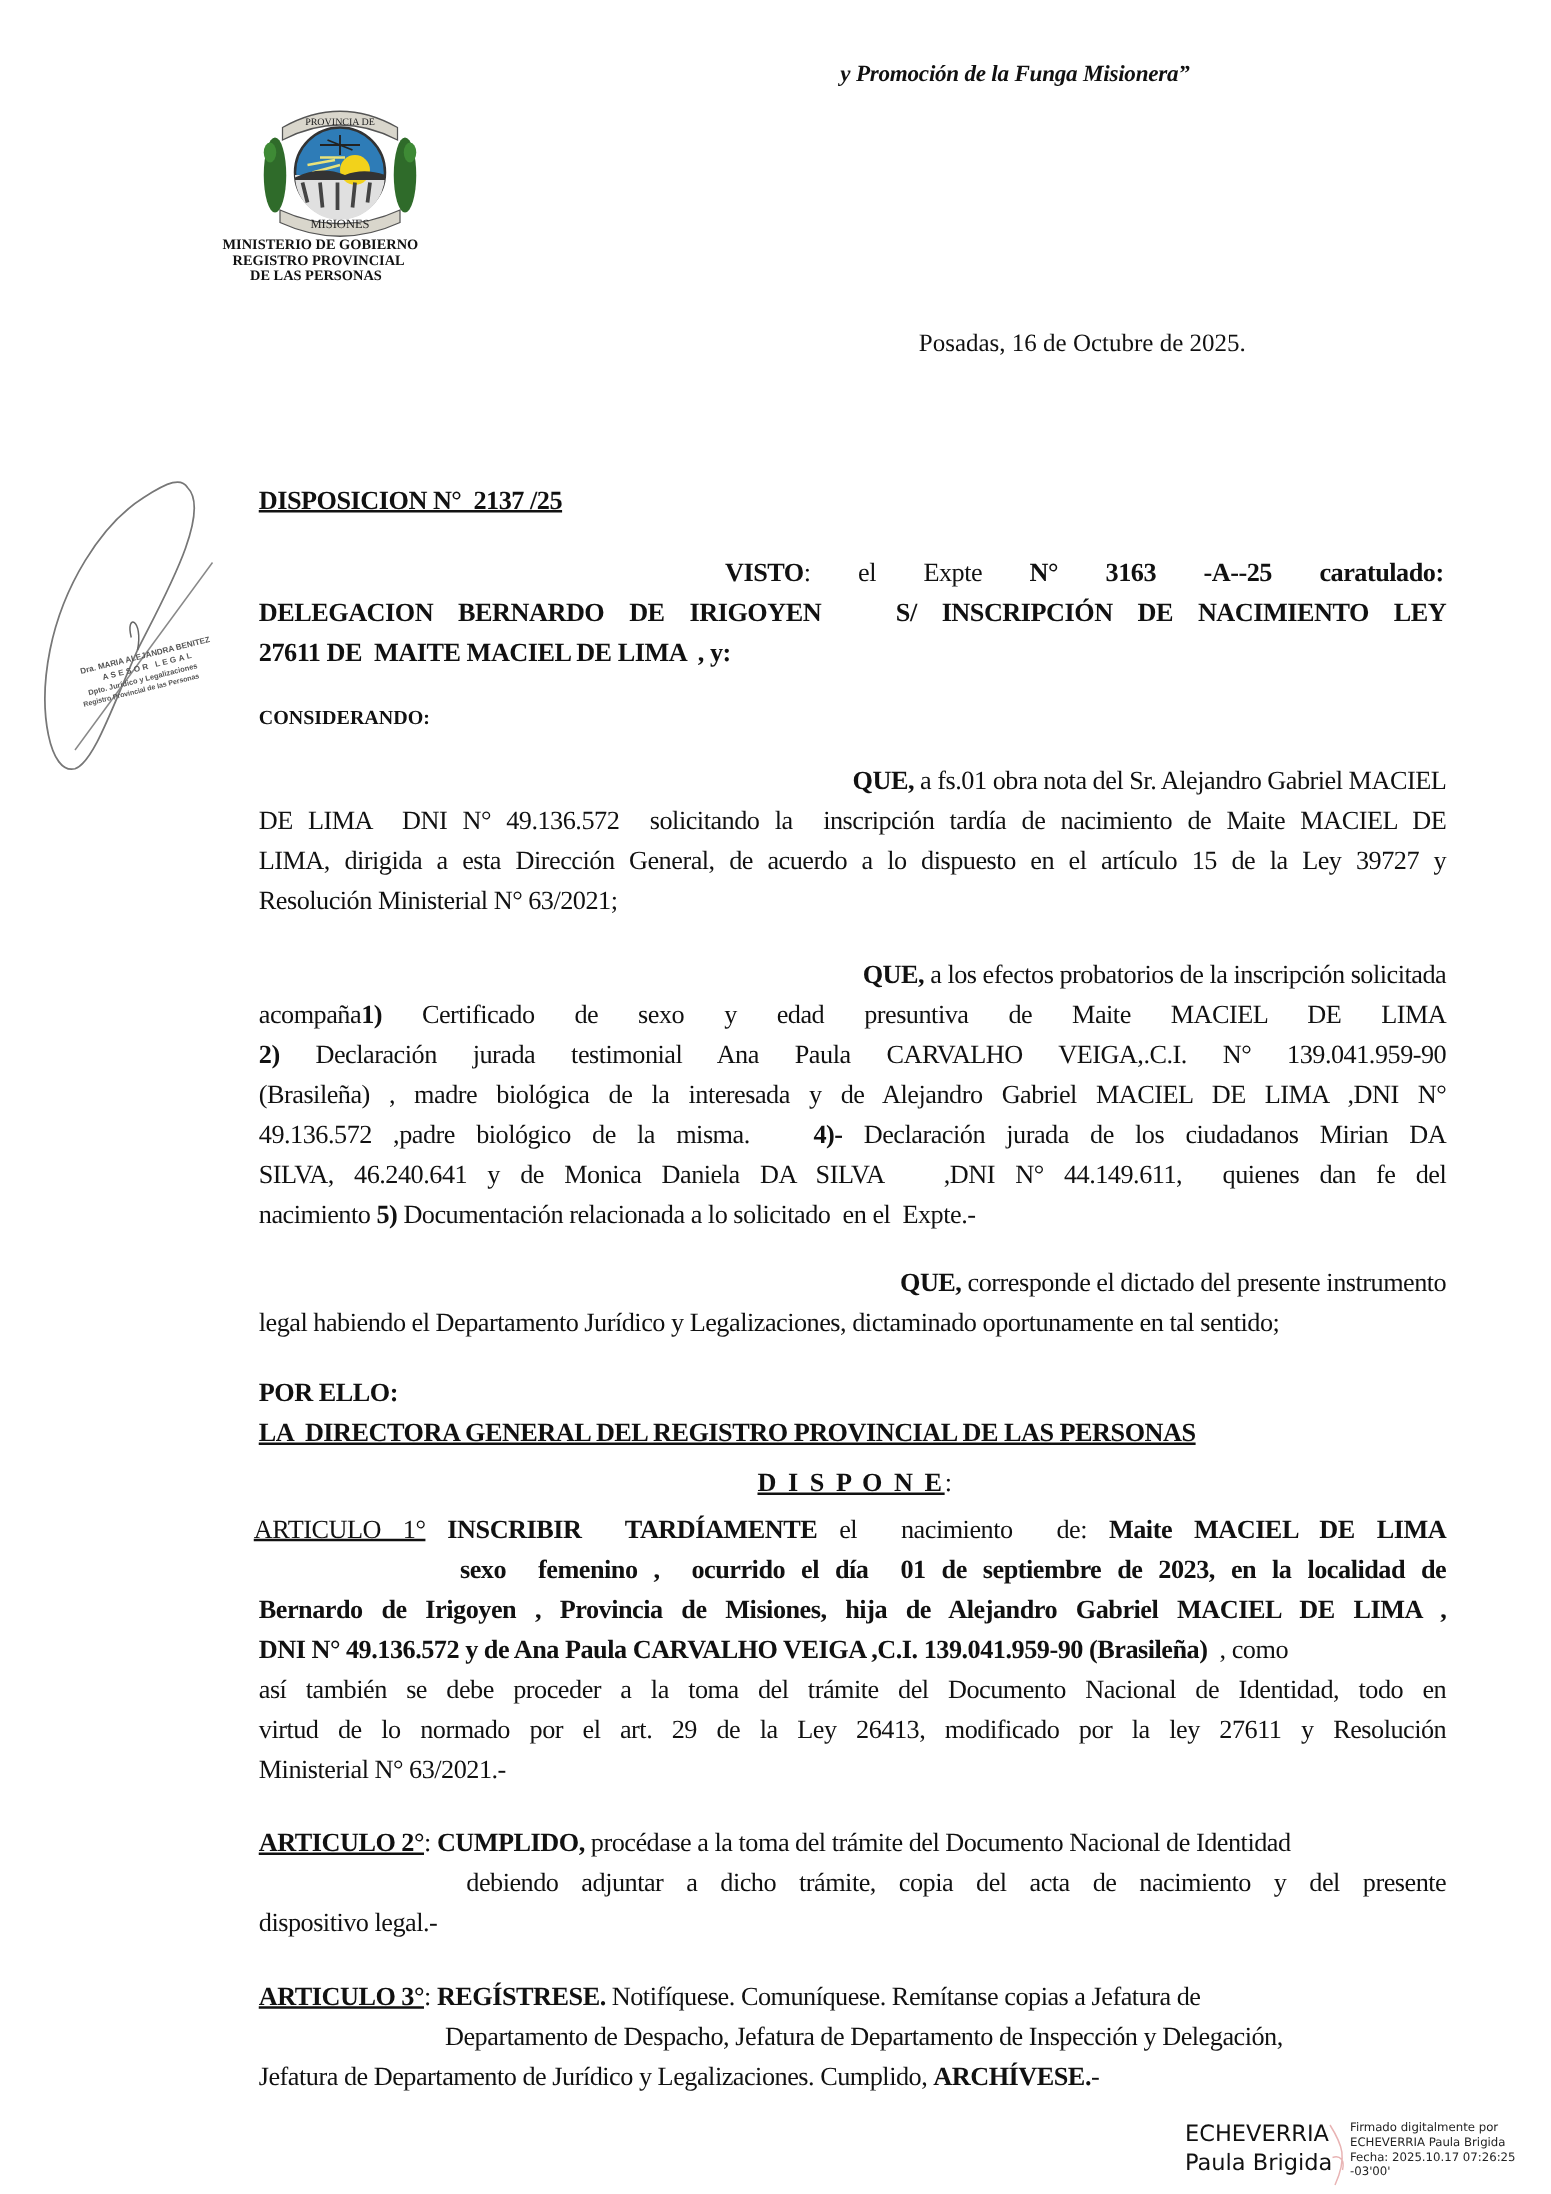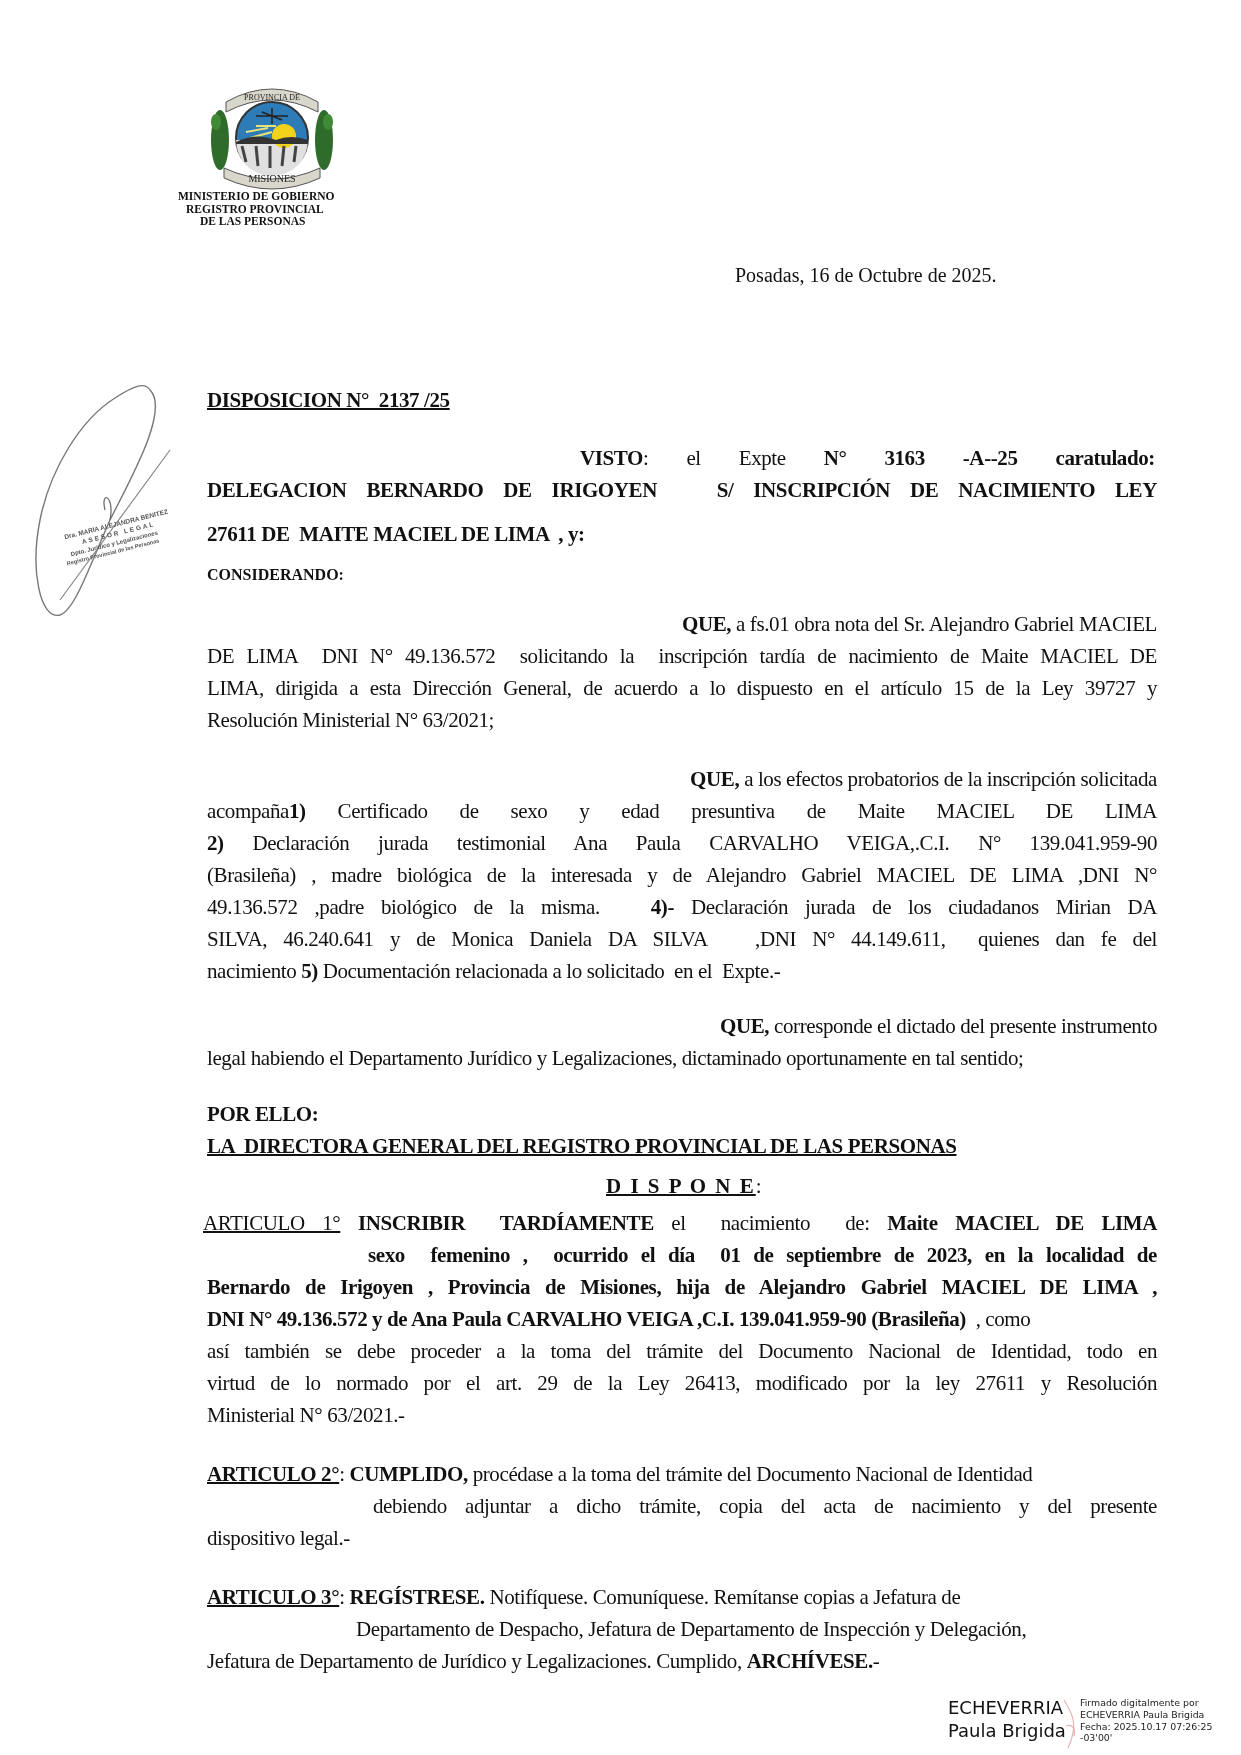--- a/index.html
+++ b/index.html
@@ -27,20 +27,21 @@
   #sig-name { position:absolute; left:0; top:0; font-family:"DejaVu Sans", sans-serif; font-size:18px; line-height:23px; color:#111; }
   #sig-detail { position:absolute; left:132px; top:1px; font-family:"DejaVu Sans", sans-serif; font-size:9.4px; line-height:11.8px; color:#222; white-space:nowrap; }
   #sig-mark { position:absolute; left:112px; top:0; width:22px; height:55px; }
 
   .para { left:207px; width:950px; }
 </style>
 </head>
 <body>
 
 <div id="motto" class="abs">
+  <div>y Promoción de la Funga Misionera”</div>
 </div>
 
 <svg id="emblem" class="abs" viewBox="0 0 132 110">
 
   <ellipse cx="14" cy="58" rx="9" ry="30" fill="#2f6b2a"></ellipse>
   <ellipse cx="118" cy="58" rx="9" ry="30" fill="#2f6b2a"></ellipse>
   <ellipse cx="10" cy="40" rx="5" ry="8" fill="#3e8a35"></ellipse>
   <ellipse cx="122" cy="40" rx="5" ry="8" fill="#3e8a35"></ellipse>
 
   <path d="M20 20 Q66 -6 112 20 L112 30 Q66 6 20 30 Z" fill="#d9d6cc" stroke="#555" stroke-width="1"></path>
@@ -82,21 +83,21 @@
 <div class="abs cond line" style="left: 580px; top: 442px; width: 575px; display: flex; justify-content: space-between; white-space: pre;">
   <span><b>VISTO</b><span>:</span></span>
   <span>el</span>
   <span>Expte</span>
   <b>N°</b>
   <b>3163</b>
   <b>-A--25</b>
   <b>caratulado:</b>
 </div>
 <div class="abs cond b para just line" style="top: 474px; white-space: pre;">DELEGACION BERNARDO DE IRIGOYEN   S/ INSCRIPCIÓN DE NACIMIENTO LEY</div>
-<div class="abs cond b para line" style="top: 506px; white-space: pre; margin-top: 12px;">27611 DE  MAITE MACIEL DE LIMA  , y:</div>
+<div class="abs cond b para line" style="top: 506px; white-space: pre;">27611 DE  MAITE MACIEL DE LIMA  , y:</div>
 
 <div class="abs b" style="left:207px; top:566px; font-size:16px; font-family:'Liberation Serif', serif;">CONSIDERANDO:</div>
 
 <div class="abs cond line" style="left: 588px; top: 608px; width: 569px; text-align: right; white-space: pre;"><b>QUE,</b> <span>a fs.01 obra nota del Sr. Alejandro Gabriel MACIEL</span></div>
 <div class="abs cond para just line" style="top: 640px; white-space: pre;">DE LIMA  DNI N° 49.136.572  solicitando la  inscripción tardía de nacimiento de Maite MACIEL DE</div>
 <div class="abs cond para just line" style="top: 672px; white-space: pre;">LIMA, dirigida a esta Dirección General, de acuerdo a lo dispuesto en el artículo 15 de la Ley 39727 y</div>
 <div class="abs cond para line" style="top: 704px; white-space: pre;">Resolución Ministerial N° 63/2021;</div>
 
 <div class="abs cond line" style="left: 588px; top: 763px; width: 569px; text-align: right; white-space: pre;"><b>QUE,</b> <span>a los efectos probatorios de la inscripción solicitada</span></div>
 <div class="abs cond para just line" style="top: 795px; white-space: pre;"><span>acompaña</span><b>1)</b><span> Certificado de sexo y edad presuntiva de Maite MACIEL DE LIMA</span></div>

